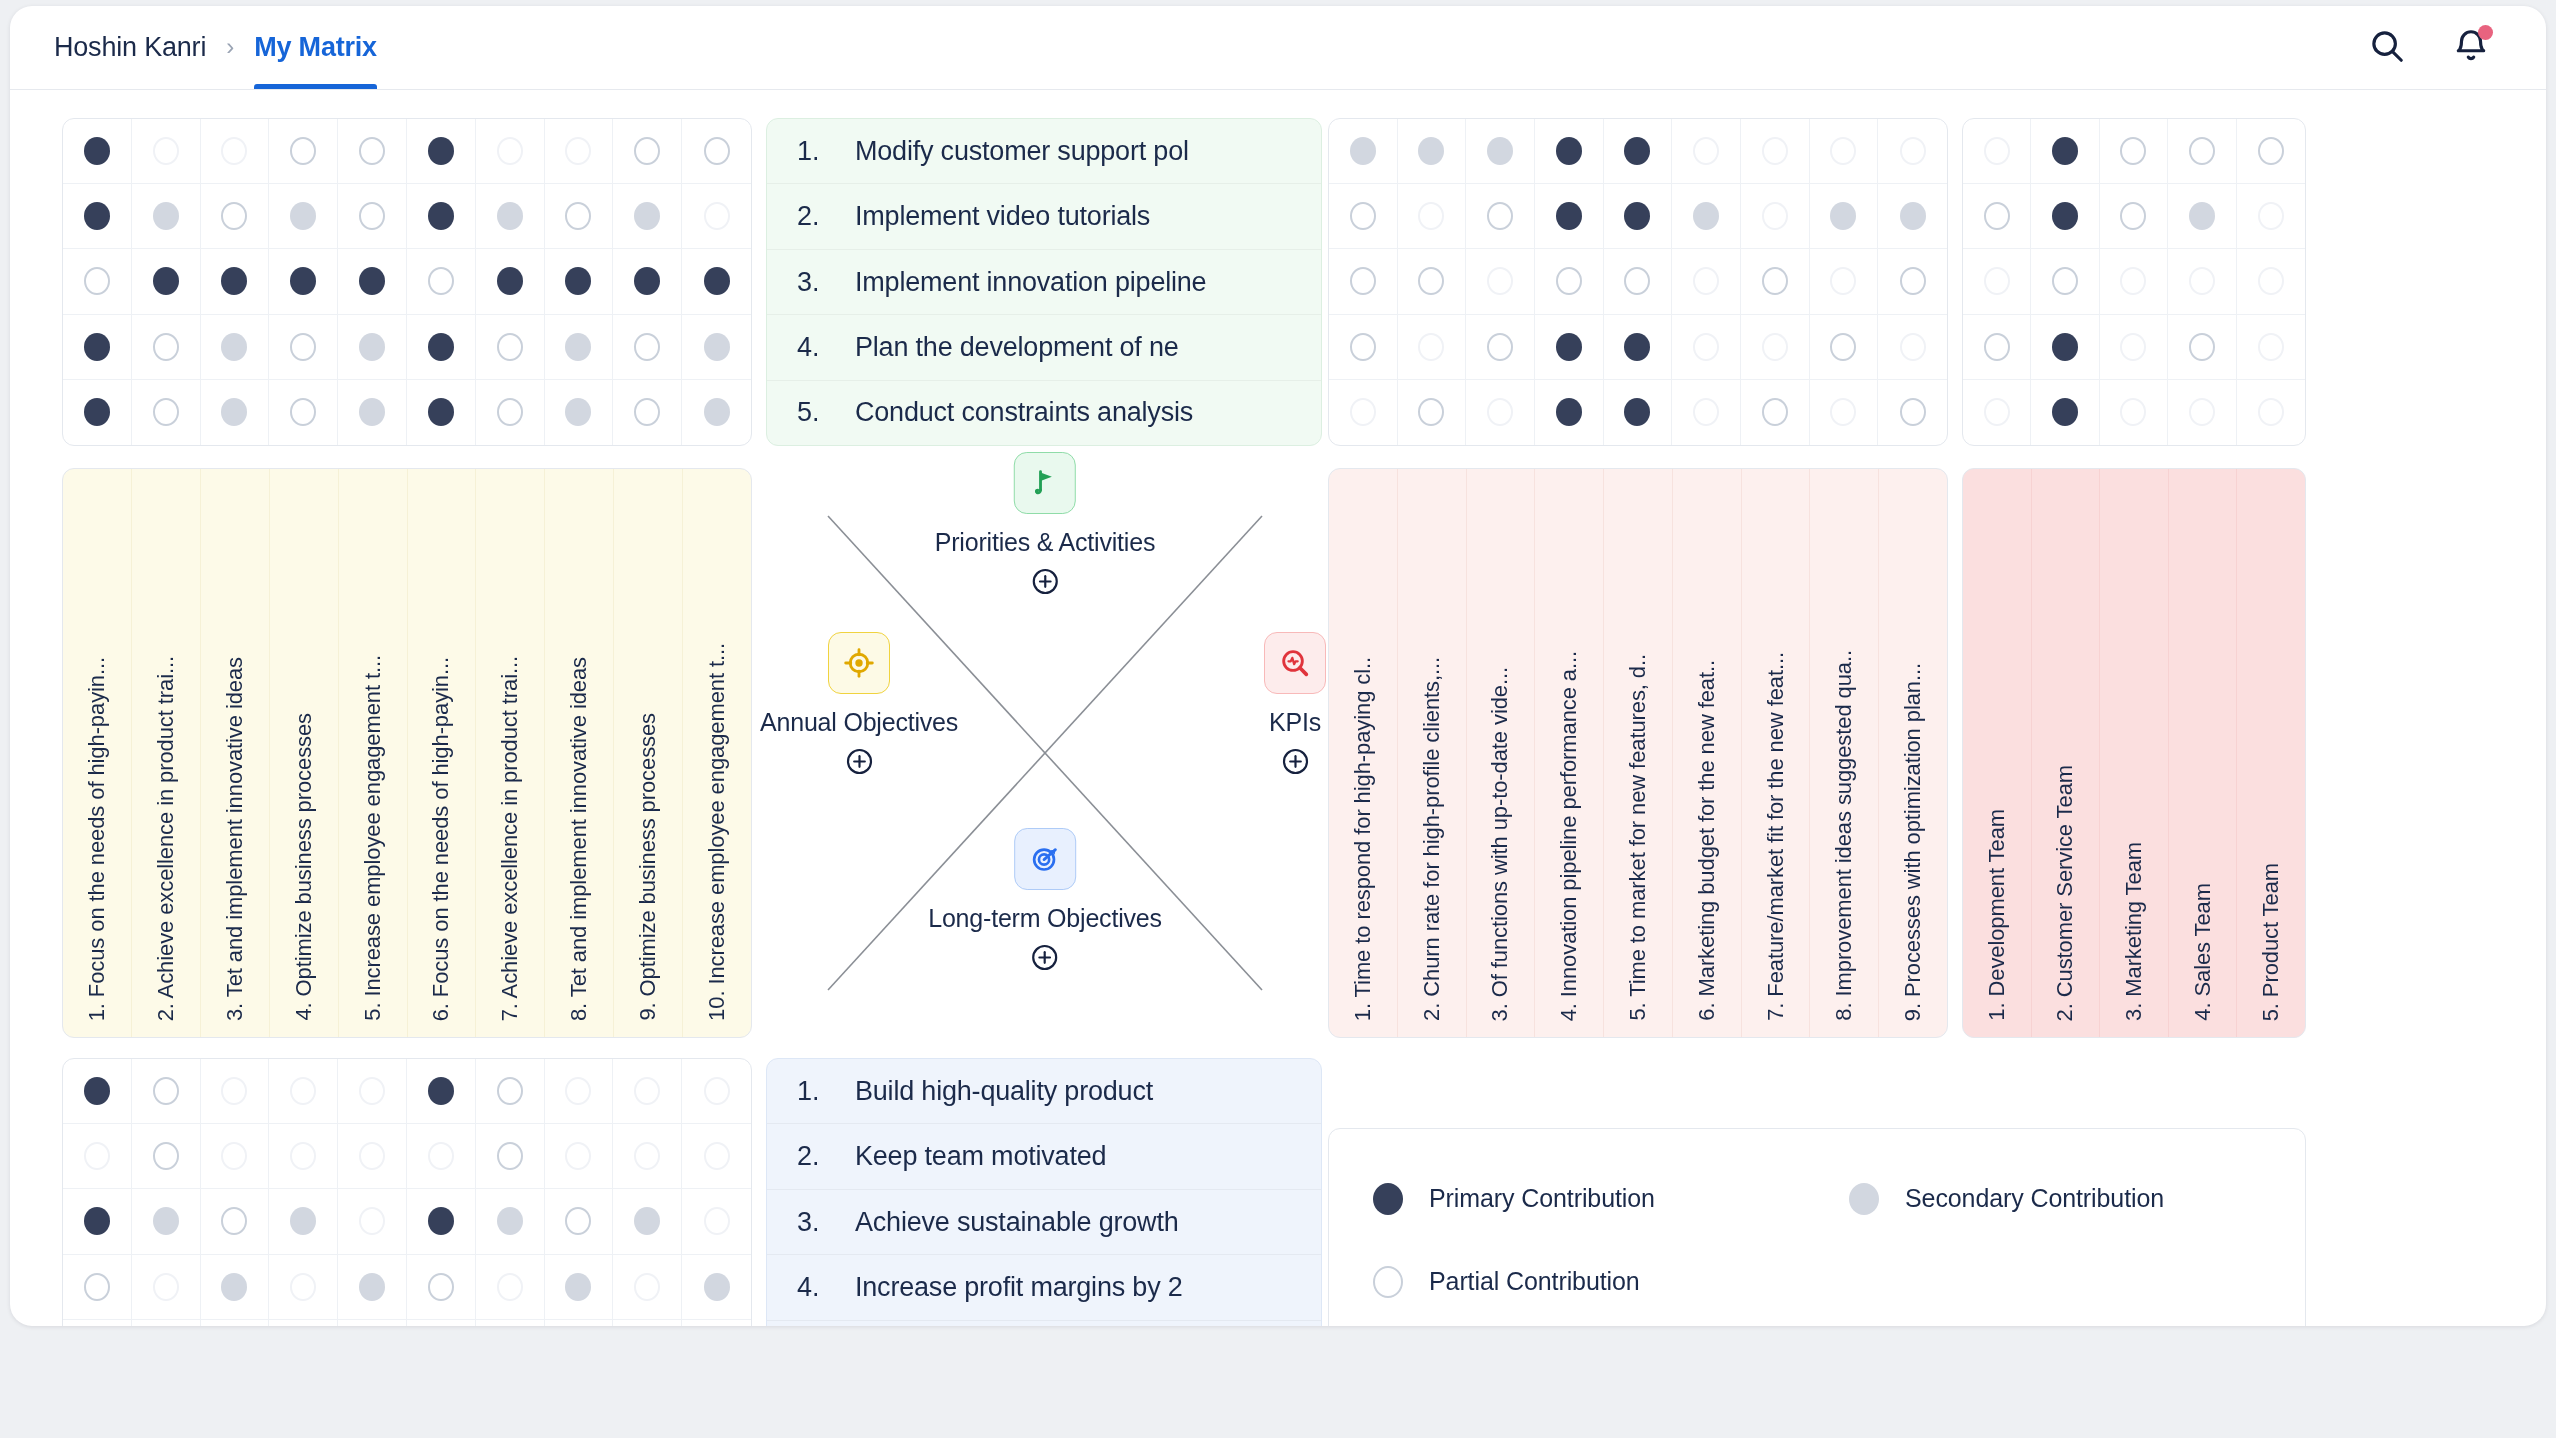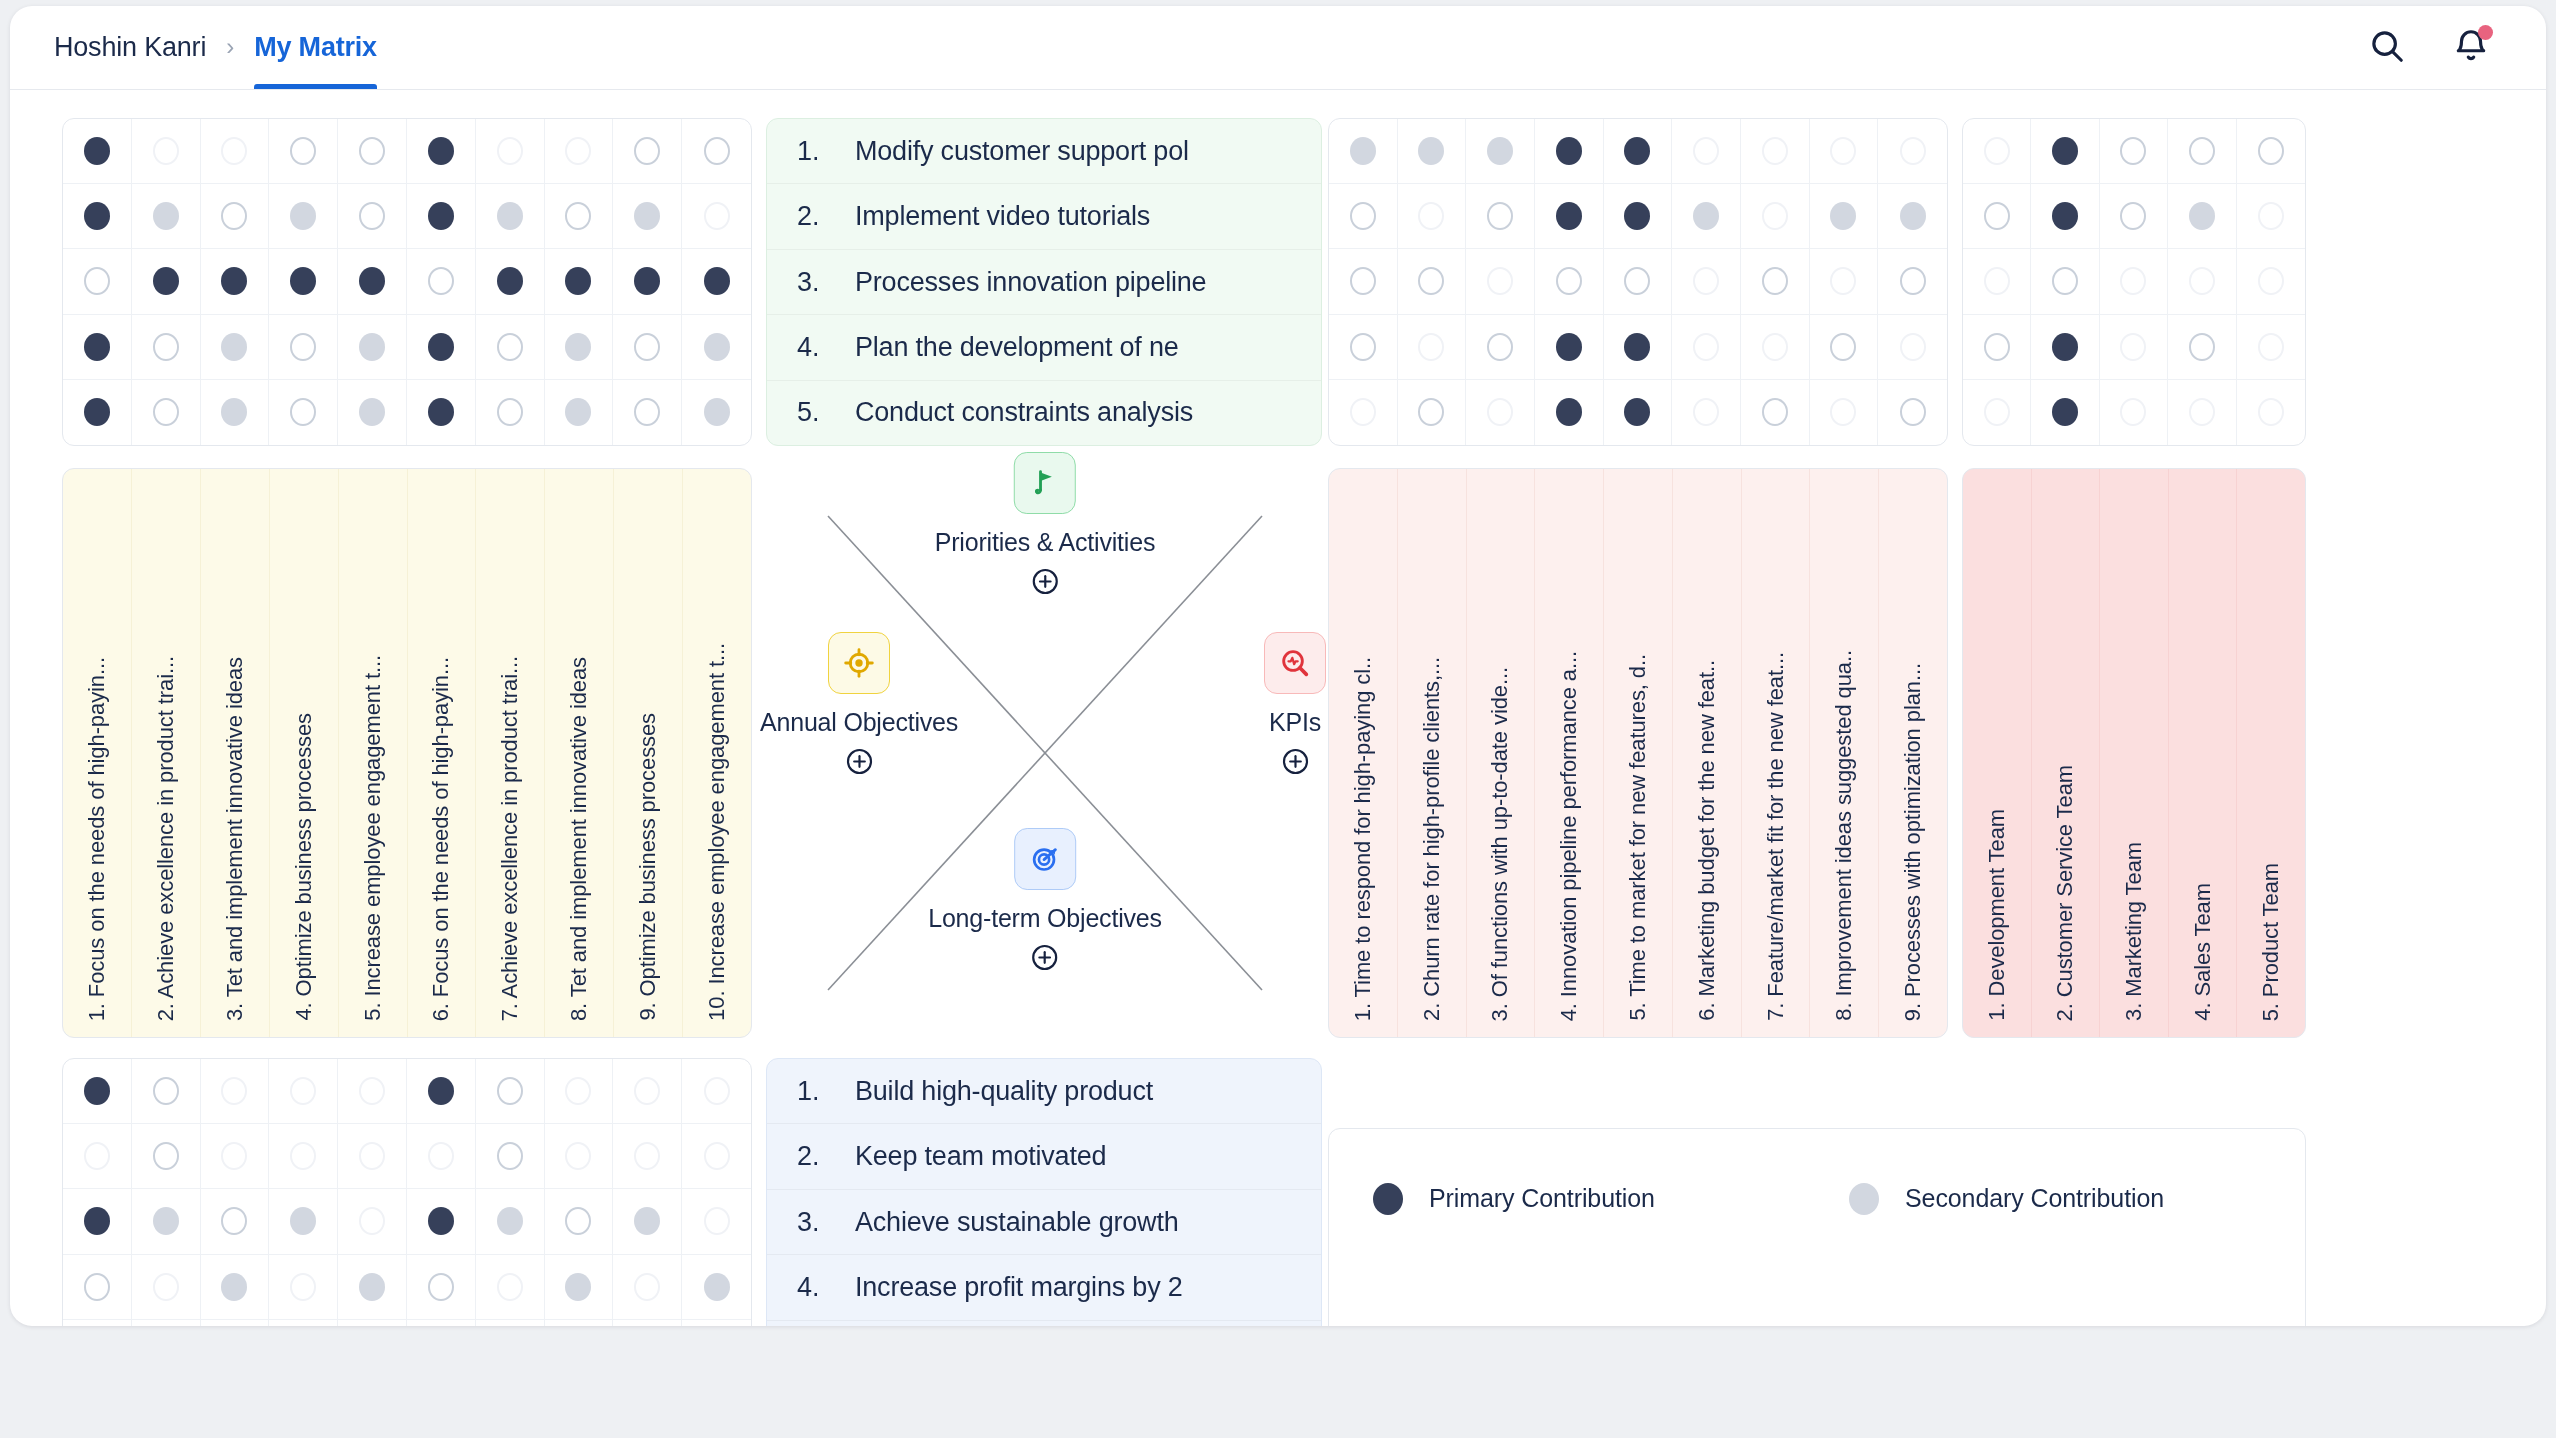--- a/index.html
+++ b/index.html
@@ -310,21 +310,21 @@
       <div class="lrow">
         <span class="lnum">1.</span>
         <span class="ltext">Modify customer support pol</span>
       </div>
       <div class="lrow">
         <span class="lnum">2.</span>
         <span class="ltext">Implement video tutorials</span>
       </div>
       <div class="lrow">
         <span class="lnum">3.</span>
-        <span class="ltext">Processes innovation pipeline</span>
+        <span class="ltext">Implement innovation pipeline</span>
       </div>
       <div class="lrow">
         <span class="lnum">4.</span>
         <span class="ltext">Plan the development of ne</span>
       </div>
       <div class="lrow">
         <span class="lnum">5.</span>
         <span class="ltext">Conduct constraints analysis</span>
       </div>
     </div>
@@ -899,16 +899,20 @@
 
     <div id="legend" style="left:1318px; top:1038px; width:978px; height:224px;">
       <div class="litem">
         <span class="ldot dot primary"></span>
         <span class="ltxt">Primary Contribution</span>
       </div>
       <div class="litem">
         <span class="ldot dot secondary"></span>
         <span class="ltxt">Secondary Contribution</span>
       </div>
+      <div class="litem">
+        <span class="ldot dot partial"></span>
+        <span class="ltxt">Partial Contribution</span>
+      </div>
     </div>
 
   </div>
 </div>
 
 </body></html>

